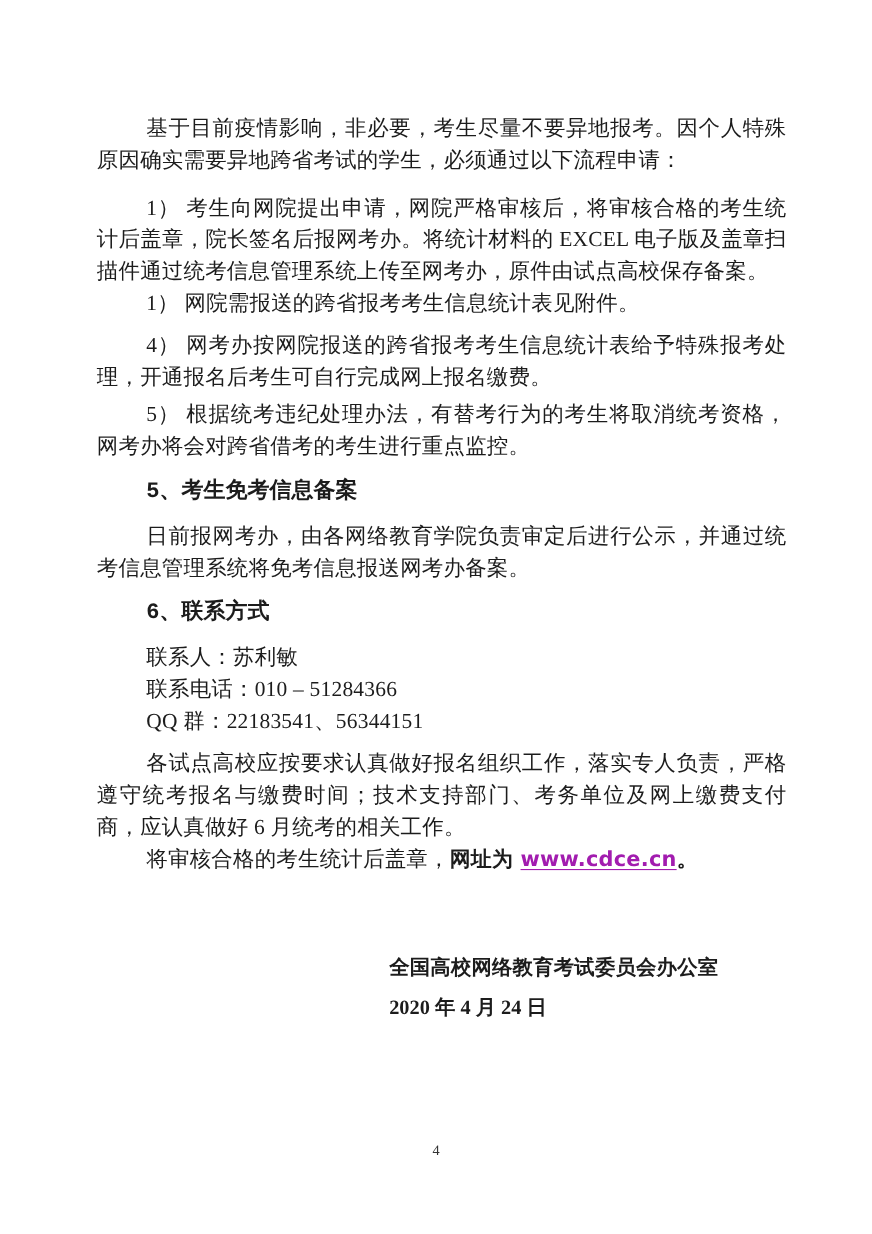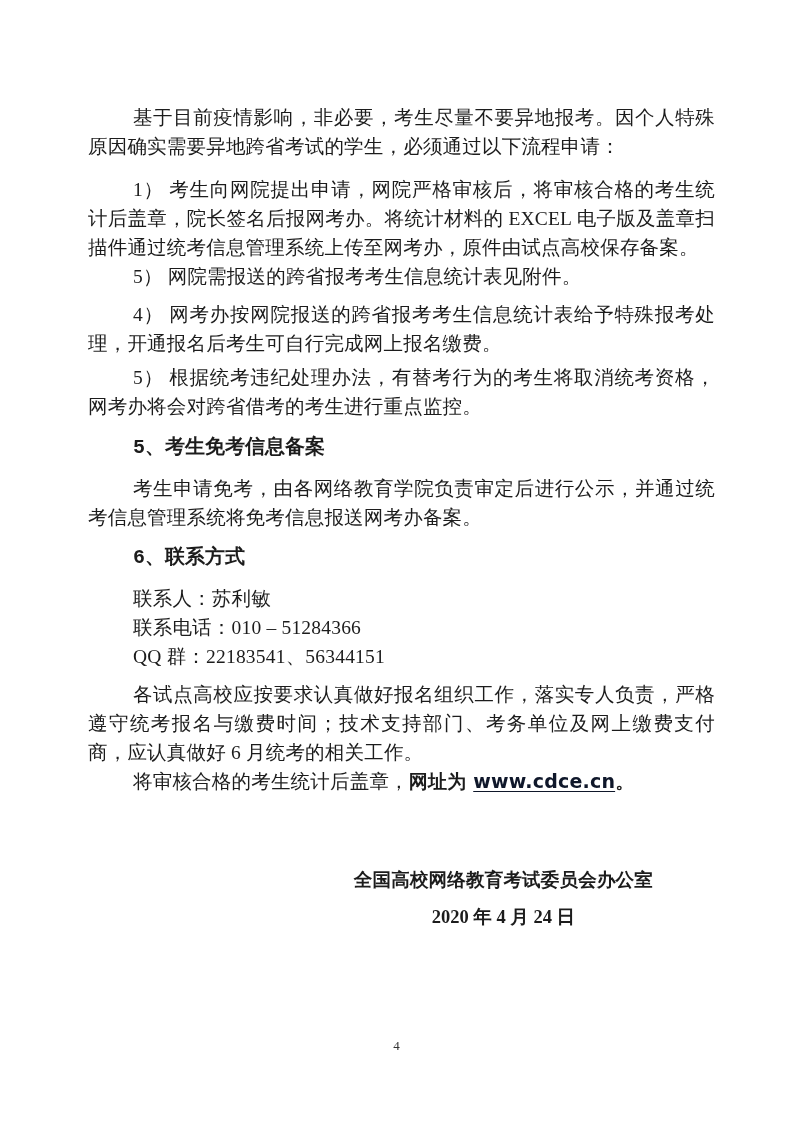--- a/index.html
+++ b/index.html
@@ -49,34 +49,33 @@
   .bold-sans {
     font-family: "DejaVu Sans", "Liberation Sans", sans-serif;
     font-weight: bold;
     font-size: 19px;
     margin-top: 38px;
   }
   .url {
     font-family: "DejaVu Sans", "Liberation Sans", sans-serif;
     font-weight: bold;
     font-size: 19px;
-    color: #0f172a;
+    color: #a21caf;
     text-decoration: underline;
     text-underline-offset: 3px;
     cursor: pointer;
     margin-top: 32px;
   }
 
   .signature {
     margin-top: 66px;
     margin-left: auto;
     margin-right: 62px;
     width: -moz-fit-content;
     width: fit-content;
-    text-align: center;
     font-weight: bold;
   }
   .sig-org {
     font-size: 18.5px;
     line-height: 37px;
     letter-spacing: 0.2px;
   }
   .sig-date {
     font-size: 18.5px;
     line-height: 37px;
@@ -93,26 +92,26 @@
   }
 </style>
 </head>
 <body>
 
 <main class="page">
 
   <p class="body indent">基于目前疫情影响，非必要，考生尽量不要异地报考。因个人特殊原因确实需要异地跨省考试的学生，必须通过以下流程申请：</p>
 
   <p class="body indent mt14">1） 考生向网院提出申请，网院严格审核后，将审核合格的考生统计后盖章，院长签名后报网考办。将统计材料的 EXCEL 电子版及盖章扫描件通过统考信息管理系统上传至网考办，原件由试点高校保存备案。</p>
-  <p class="body indent">5） 网院需报送的跨省报考考生信息统计表见附件。</p>
+  <p class="body indent">1） 网院需报送的跨省报考考生信息统计表见附件。</p>
   <p class="body indent mt9">4） 网考办按网院报送的跨省报考考生信息统计表给予特殊报考处理，开通报名后考生可自行完成网上报名缴费。</p>
   <p class="body indent mt5">5） 根据统考违纪处理办法，有替考行为的考生将取消统考资格，网考办将会对跨省借考的考生进行重点监控。</p>
 
   <h2 class="heading mt12">5、考生免考信息备案</h2>
-  <p class="body indent mt11">考生申请免考，由各网络教育学院负责审定后进行公示，并通过统考信息管理系统将免考信息报送网考办备案。</p>
+  <p class="body indent mt11">日前报网考办，由各网络教育学院负责审定后进行公示，并通过统考信息管理系统将免考信息报送网考办备案。</p>
 
   <h2 class="heading mt11">6、联系方式</h2>
   <p class="body indent mt11">联系人：苏利敏</p>
   <p class="body indent">联系电话：010 – 51284366</p>
   <p class="body indent">QQ 群：22183541、56344151</p>
 
   <p class="body indent mt9">各试点高校应按要求认真做好报名组织工作，落实专人负责，严格遵守统考报名与缴费时间；技术支持部门、考务单位及网上缴费支付商，应认真做好 6 月统考的相关工作。</p>
 
   <p class="body indent"><span>将审核合格的考生统计后盖章，</span><span class="bold-sans">网址为 </span><a class="url">www.cdce.cn</a><span class="bold-sans">。</span></p>
 

